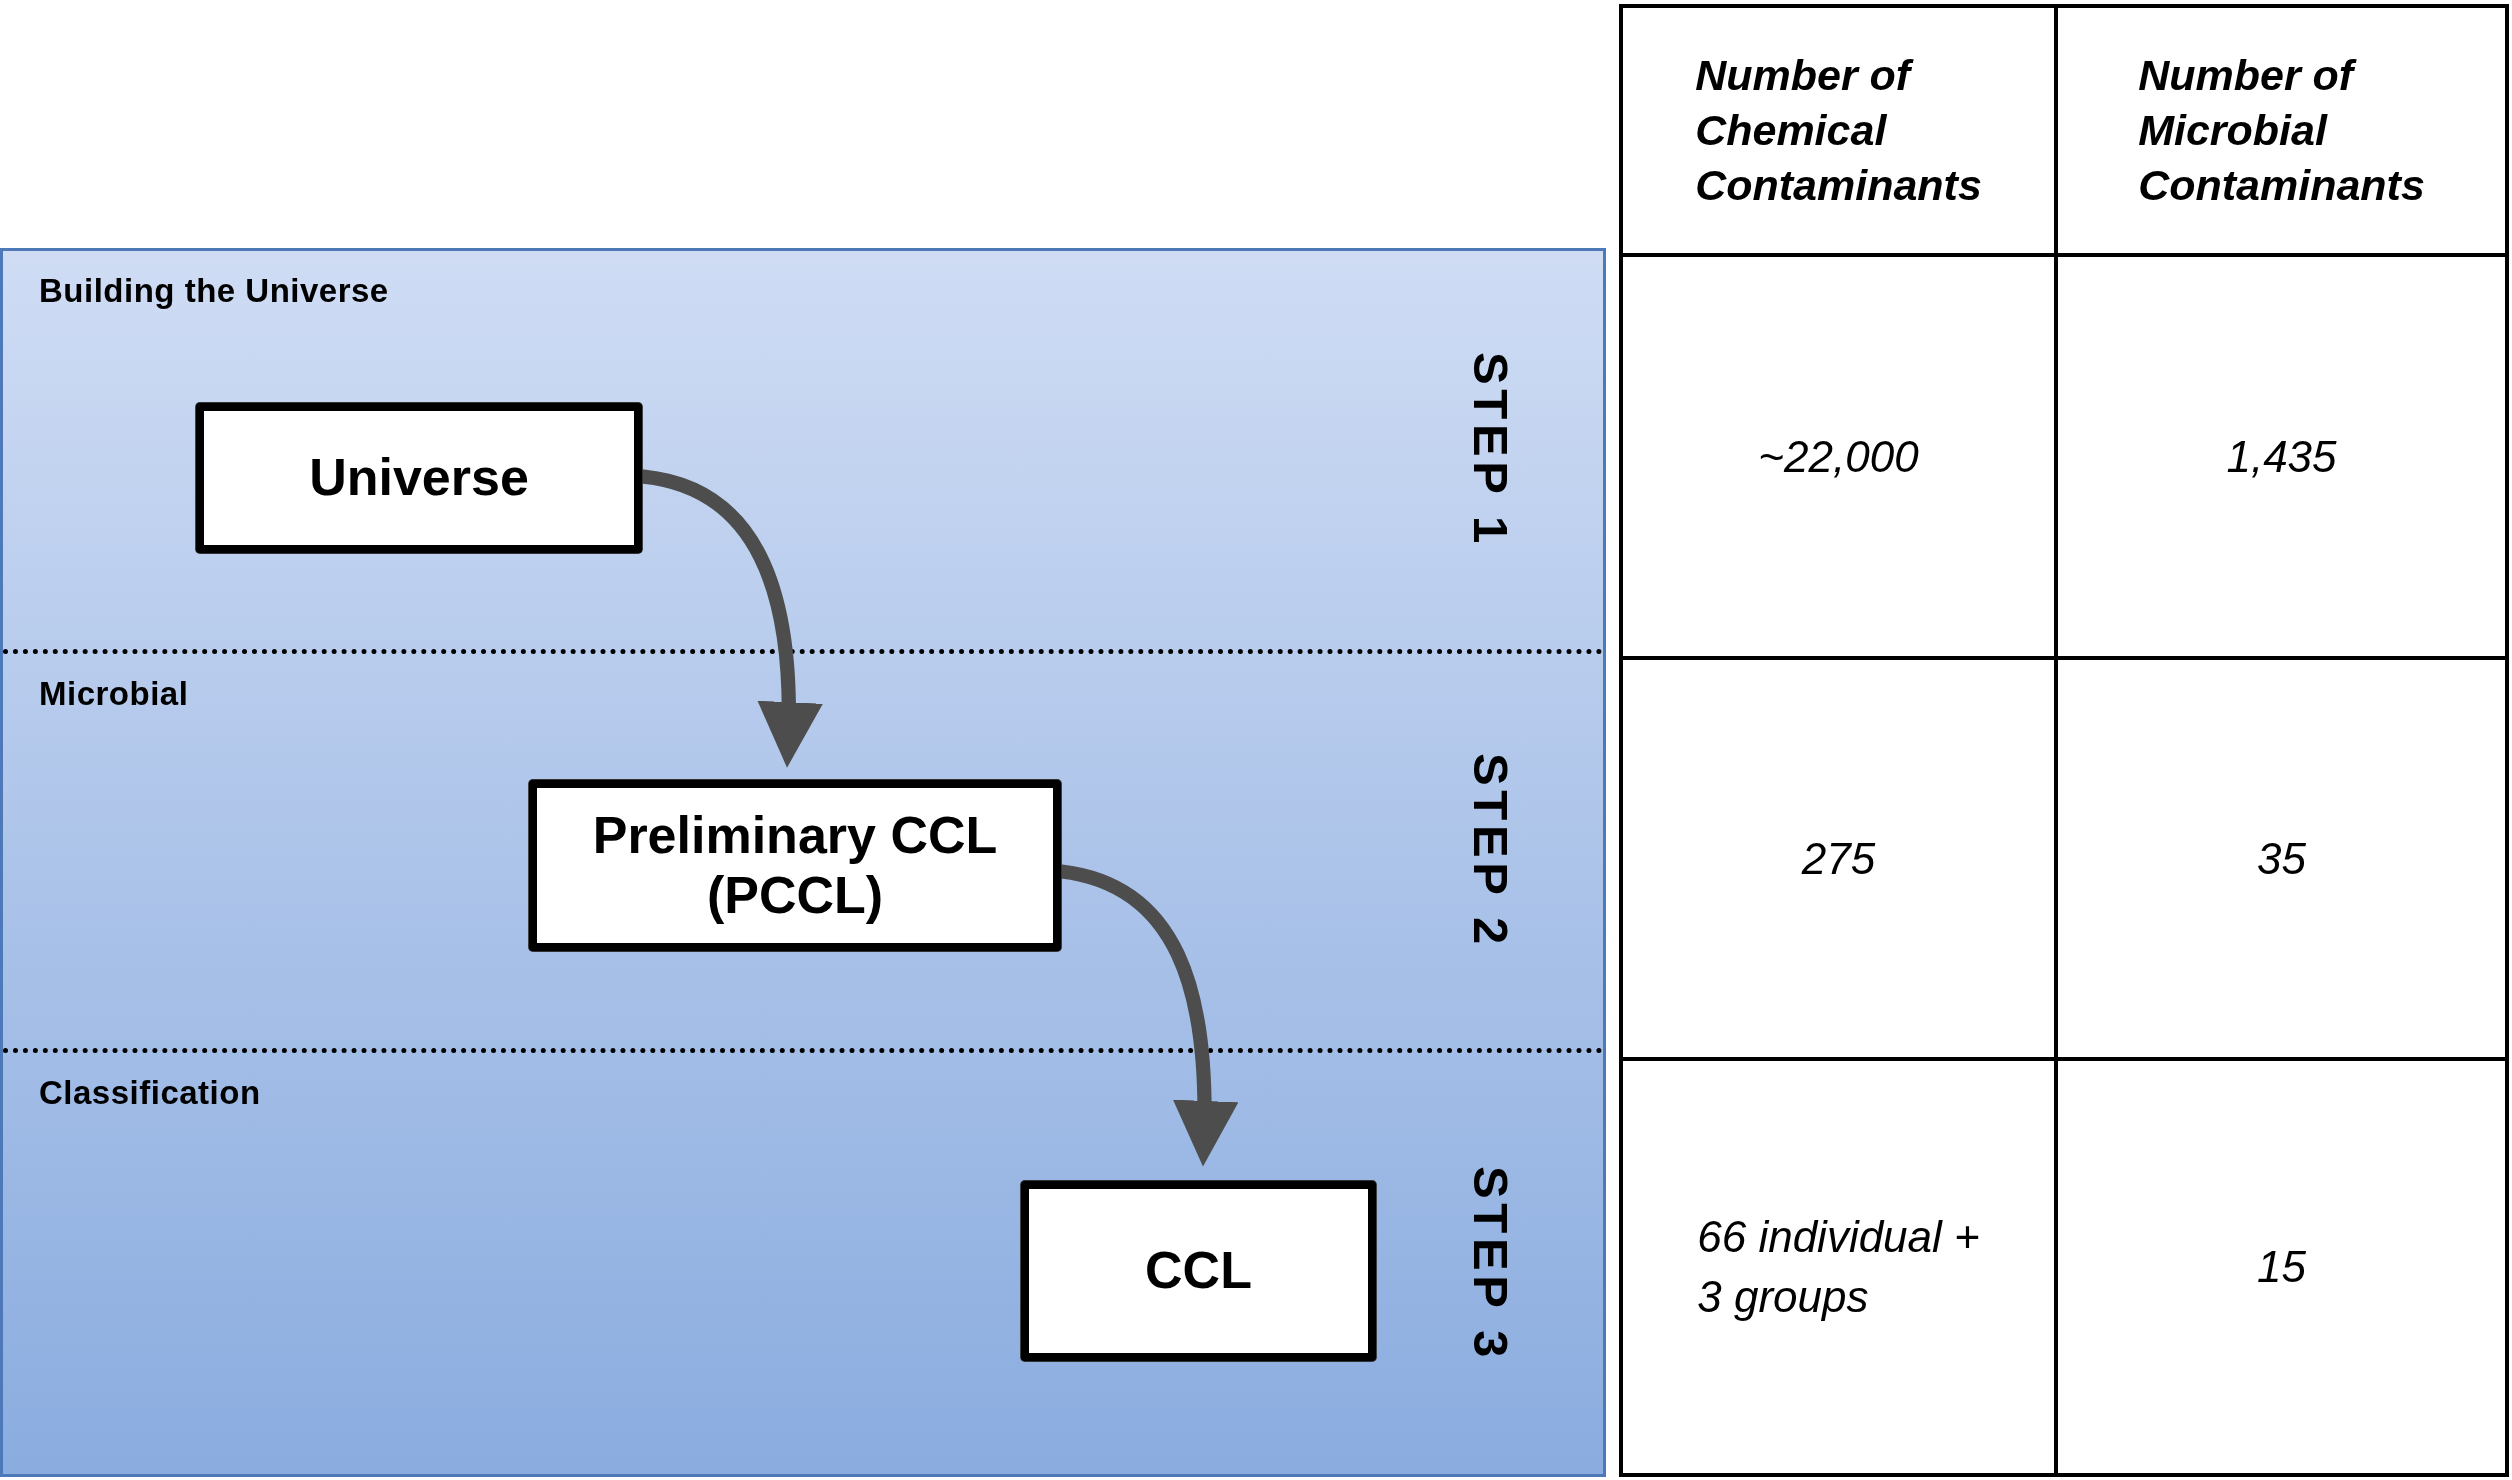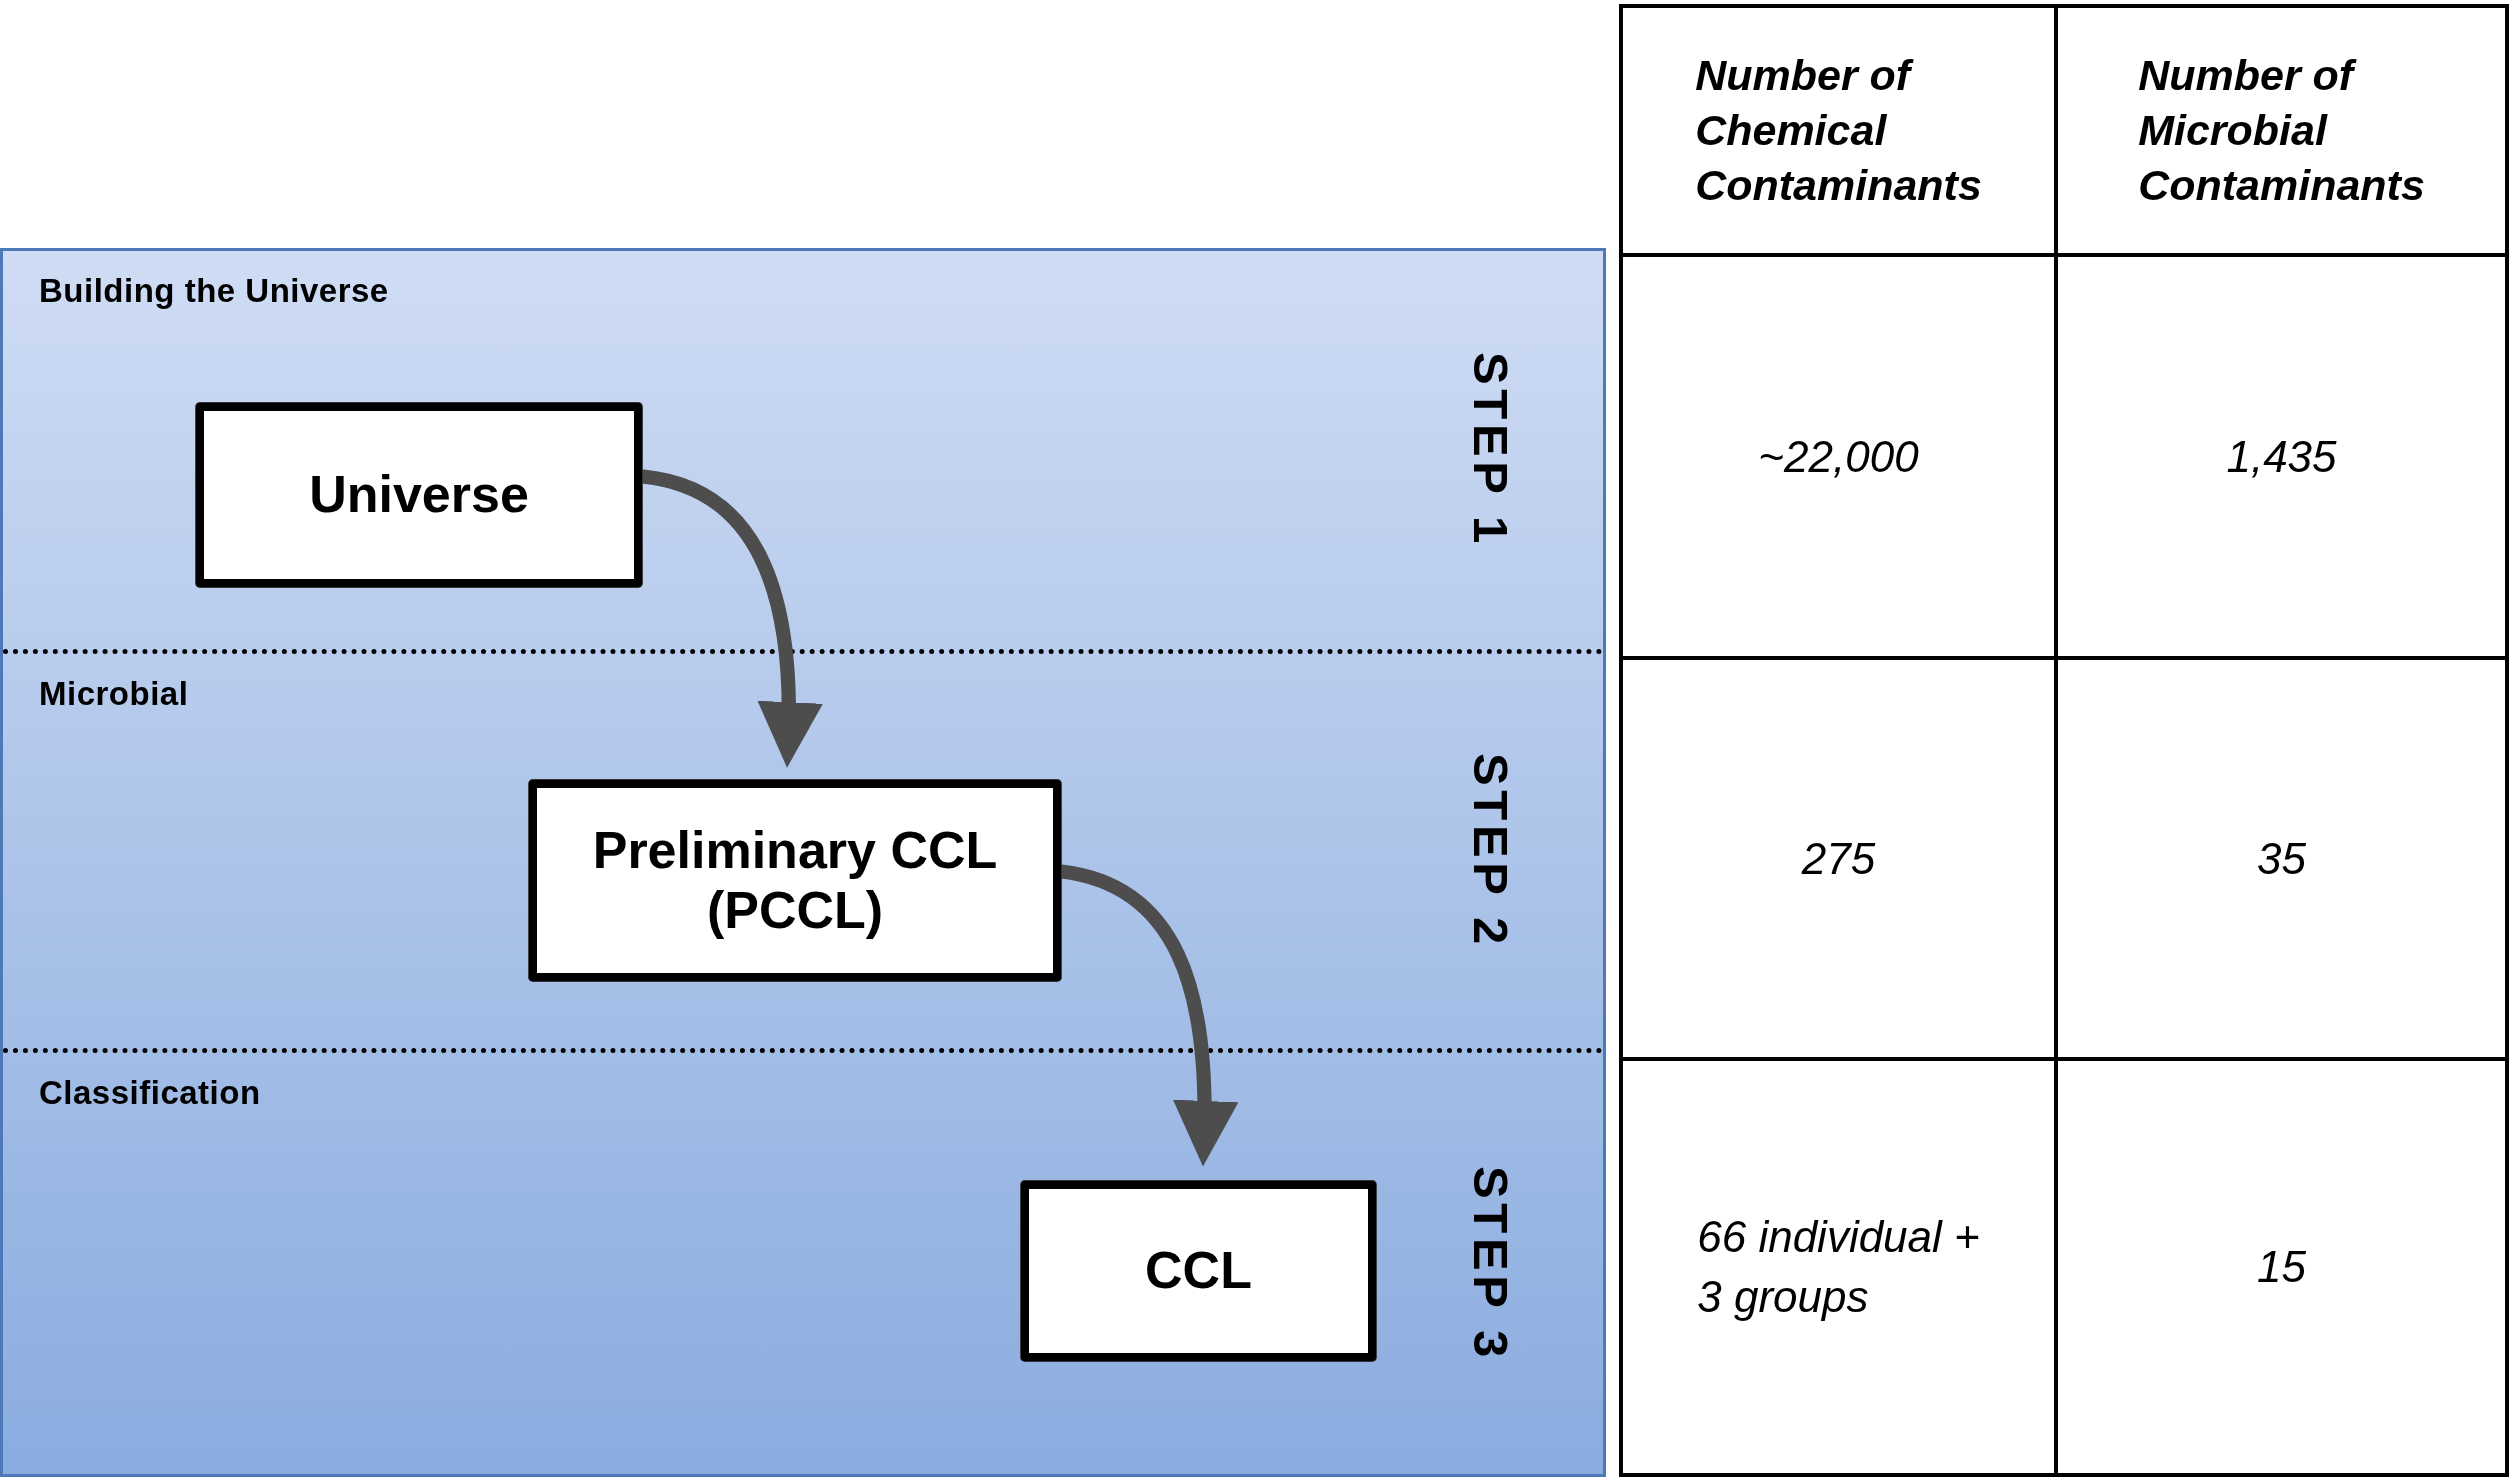--- a/index.html
+++ b/index.html
@@ -65,22 +65,22 @@
     display:flex;
     flex-direction:column;
     align-items:center;
     justify-content:center;
     text-align:center;
     font-size:52px;
     font-weight:bold;
     line-height:1.15;
     box-shadow:0 0 0 0.9px #333;
   }
-  .box-universe{left:196px; top:403px; width:446px; height:184px;}
-  .box-pccl{left:529px; top:780px; width:532px; height:201px;}
+  .box-universe{left:196px; top:403px; width:446px; height:150px;}
+  .box-pccl{left:529px; top:780px; width:532px; height:171px;}
   .box-ccl{left:1021px; top:1181px; width:355px; height:180px;}
 
   
   .arrows{
     position:absolute;
     left:0; top:0;
     width:2512px; height:1480px;
     pointer-events:none;
   }
 

